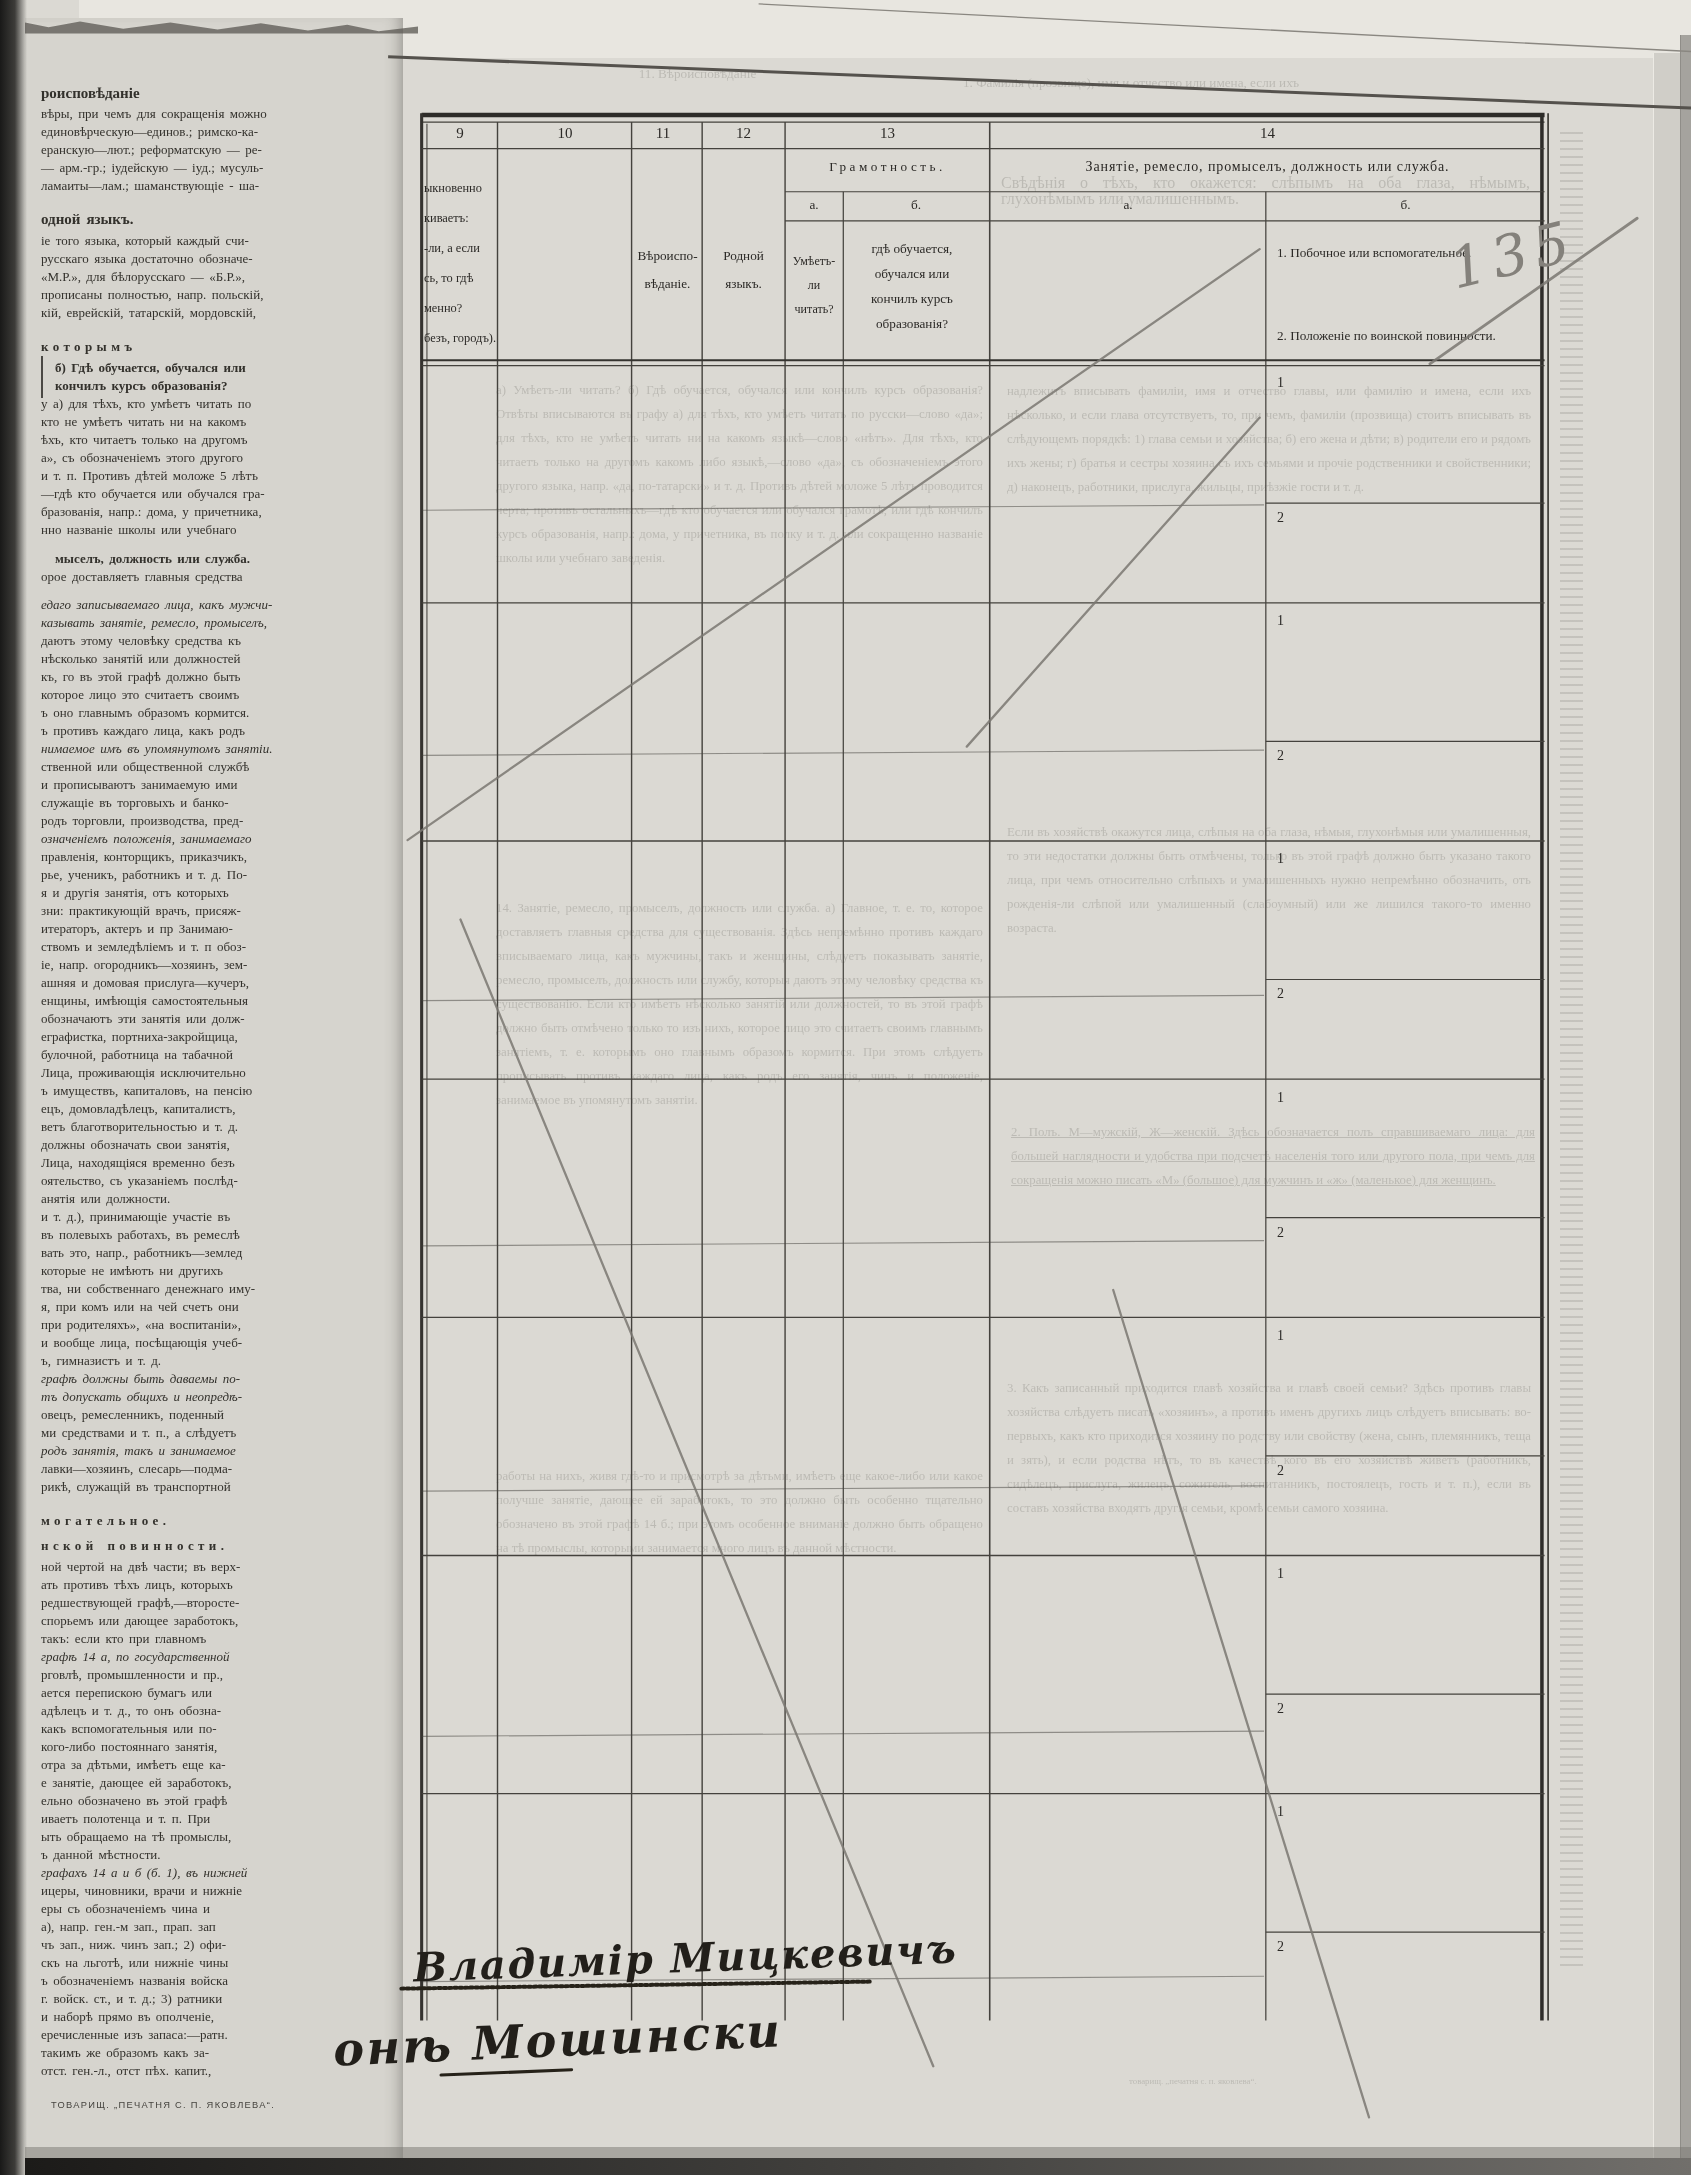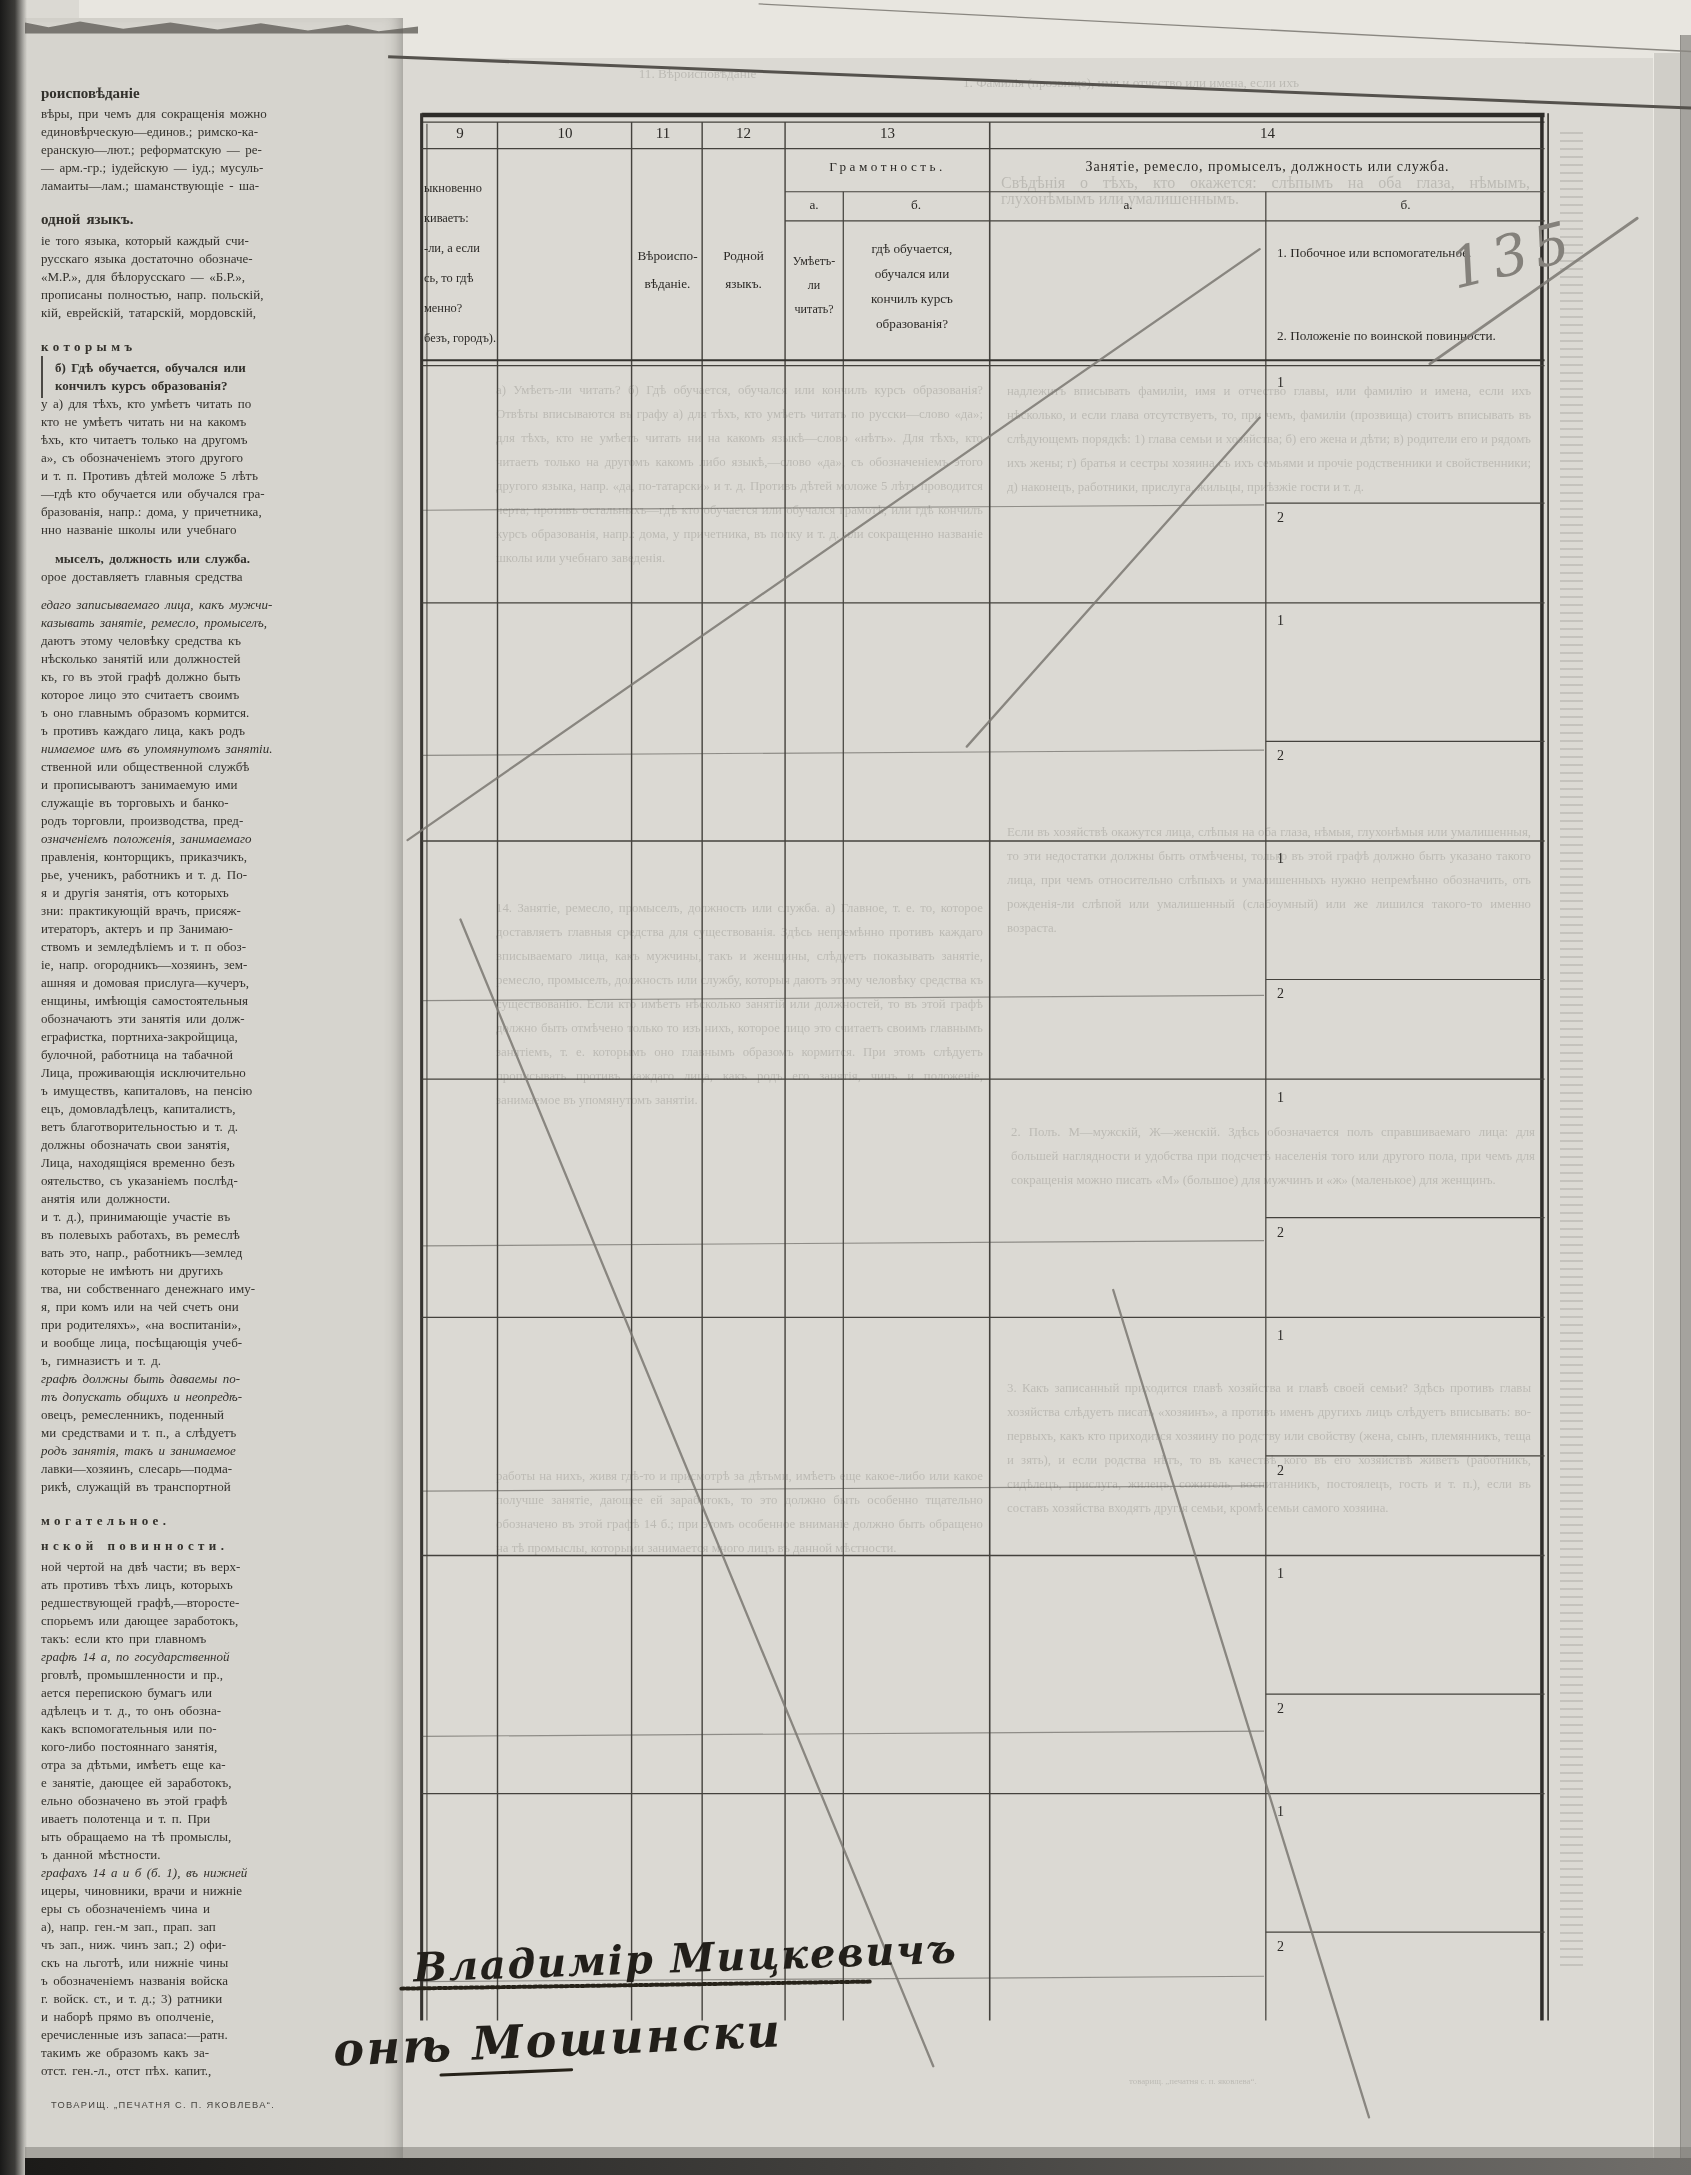--- a/index.html
+++ b/index.html
@@ -62,21 +62,21 @@
   <div class="abs" id="micro-right"></div>
 
   <div id="ghosts">
       <div class="abs ghost c" style="left: 565px; top: 65px; width: 265px; font-size: 13.2px; line-height: 17px;">11. Вѣроисповѣданіе</div>
       <div class="abs ghost" style="left: 963px; top: 74px; width: 670px; font-size: 13.2px; line-height: 17px;">1. Фамилія (прозвище), имя и отчество или имена, если ихъ</div>
       <div class="abs ghost" style="left: 1001px; top: 175px; width: 529px; font-size: 16px; line-height: 16px;">Свѣдѣнія о тѣхъ, кто окажется: слѣпымъ на оба глаза, нѣмымъ, глухонѣмымъ или умалишеннымъ.</div>
       <div class="abs ghost" style="left: 496px; top: 378px; width: 487px;">а) Умѣетъ-ли читать?   б) Гдѣ обучается, обучался или кончилъ курсъ образованія?  Отвѣты вписываются въ графу а) для тѣхъ, кто умѣетъ читать по русски—слово «да»; для тѣхъ, кто не умѣетъ читать ни на какомъ языкѣ—слово «нѣтъ». Для тѣхъ, кто читаетъ только на другомъ какомъ либо языкѣ,—слово «да», съ обозначеніемъ этого другого языка, напр. «да, по-татарски» и т. д. Противъ дѣтей моложе 5 лѣтъ проводится черта; противъ остальныхъ—гдѣ кто обучается или обучался грамотѣ, или гдѣ кончилъ курсъ образованія, напр.: дома, у причетника, въ полку и т. д. или сокращенно названіе школы или учебнаго заведенія.</div>
       <div class="abs ghost" style="left: 496px; top: 896px; width: 487px;">14. Занятіе, ремесло, промыселъ, должность или служба.  а) Главное, т. е. то, которое доставляетъ главныя средства для существованія.  Здѣсь непремѣнно противъ каждаго вписываемаго лица, какъ мужчины, такъ и женщины, слѣдуетъ показывать занятіе, ремесло, промыселъ, должность или службу, которыя даютъ этому человѣку средства къ существованію. Если кто имѣетъ нѣсколько занятій или должностей, то въ этой графѣ должно быть отмѣчено только то изъ нихъ, которое лицо это считаетъ своимъ главнымъ занятіемъ, т. е. которымъ оно главнымъ образомъ кормится. При этомъ слѣдуетъ прописывать противъ каждаго лица, какъ родъ его занятія, чинъ и положеніе, занимаемое въ упомянутомъ занятіи.</div>
       <div class="abs ghost" style="left: 1007px; top: 379px; width: 524px;">надлежитъ вписывать фамиліи, имя и отчество главы, или фамилію и имена, если ихъ нѣсколько, и если глава отсутствуетъ, то, при чемъ, фамиліи (прозвища) стоитъ вписывать въ слѣдующемъ порядкѣ: 1) глава семьи и хозяйства; б) его жена и дѣти; в) родители его и рядомъ ихъ жены; г) братья и сестры хозяина съ ихъ семьями и прочіе родственники и свойственники; д) наконецъ, работники, прислуга, жильцы, приѣзжіе гости и т. д.</div>
       <div class="abs ghost" style="left: 1007px; top: 820px; width: 524px;">Если въ хозяйствѣ окажутся лица, слѣпыя на оба глаза, нѣмыя, глухонѣмыя или умалишенныя, то эти недостатки должны быть отмѣчены, только въ этой графѣ должно быть указано такого лица, при чемъ относительно слѣпыхъ и умалишенныхъ нужно непремѣнно обозначить, отъ рожденія-ли слѣпой или умалишенный (слабоумный) или же лишился такого-то именно возраста.</div>
-      <div class="abs ghost" style="left: 1011px; top: 1120px; width: 524px;">2. Полъ. М—мужскій, Ж—женскій.  Здѣсь обозначается полъ справшиваемаго лица: для большей наглядности и удобства при подсчетѣ населенія того или другого пола, при чемъ для сокращенія можно писать «М» (большое) для мужчинъ и «ж» (маленькое) для женщинъ.</div>
+      <div class="abs ghost" style="left: 1011px; top: 1120px; width: 524px; text-decoration: underline;">2. Полъ. М—мужскій, Ж—женскій.  Здѣсь обозначается полъ справшиваемаго лица: для большей наглядности и удобства при подсчетѣ населенія того или другого пола, при чемъ для сокращенія можно писать «М» (большое) для мужчинъ и «ж» (маленькое) для женщинъ.</div>
       <div class="abs ghost" style="left: 1007px; top: 1376px; width: 524px;">3. Какъ записанный приходится главѣ хозяйства и главѣ своей семьи?  Здѣсь противъ главы хозяйства слѣдуетъ писать «хозяинъ», а противъ именъ другихъ лицъ слѣдуетъ вписывать: во-первыхъ, какъ кто приходится хозяину по родству или свойству (жена, сынъ, племянникъ, теща и зять), и если родства нѣтъ, то въ качествѣ кого въ его хозяйствѣ живетъ (работникъ, сидѣлецъ, прислуга, жилецъ, сожитель, воспитанникъ, постоялецъ, гость и т. п.), если въ составъ хозяйства входятъ другія семьи, кромѣ семьи самого хозяина.</div>
       <div class="abs ghost" style="left: 496px; top: 1464px; width: 487px;">работы на нихъ, живя гдѣ-то и присмотрѣ за дѣтьми, имѣетъ еще какое-либо или какое получше занятіе, дающее ей заработокъ, то это должно быть особенно тщательно обозначено въ этой графѣ 14 б.; при этомъ особенное вниманіе должно быть обращено на тѣ промыслы, которыми занимается много лицъ въ данной мѣстности.</div>
       <div class="abs ghost" style="left: 1129px; top: 2075px; width: 371px; font-size: 8.8px; line-height: 12.4px;">товарищ. „печатня с. п. яковлева“.</div>
     </div>
 
   <svg width="1691" height="2176" viewBox="0 0 1917 2466">
     <g stroke="#44423d">
 
       <line x1="478" y1="130" x2="1751" y2="130" stroke-width="5" stroke="#2e2c29"></line>
       <line x1="478" y1="138" x2="1751" y2="138" stroke-width="1.5"></line>

